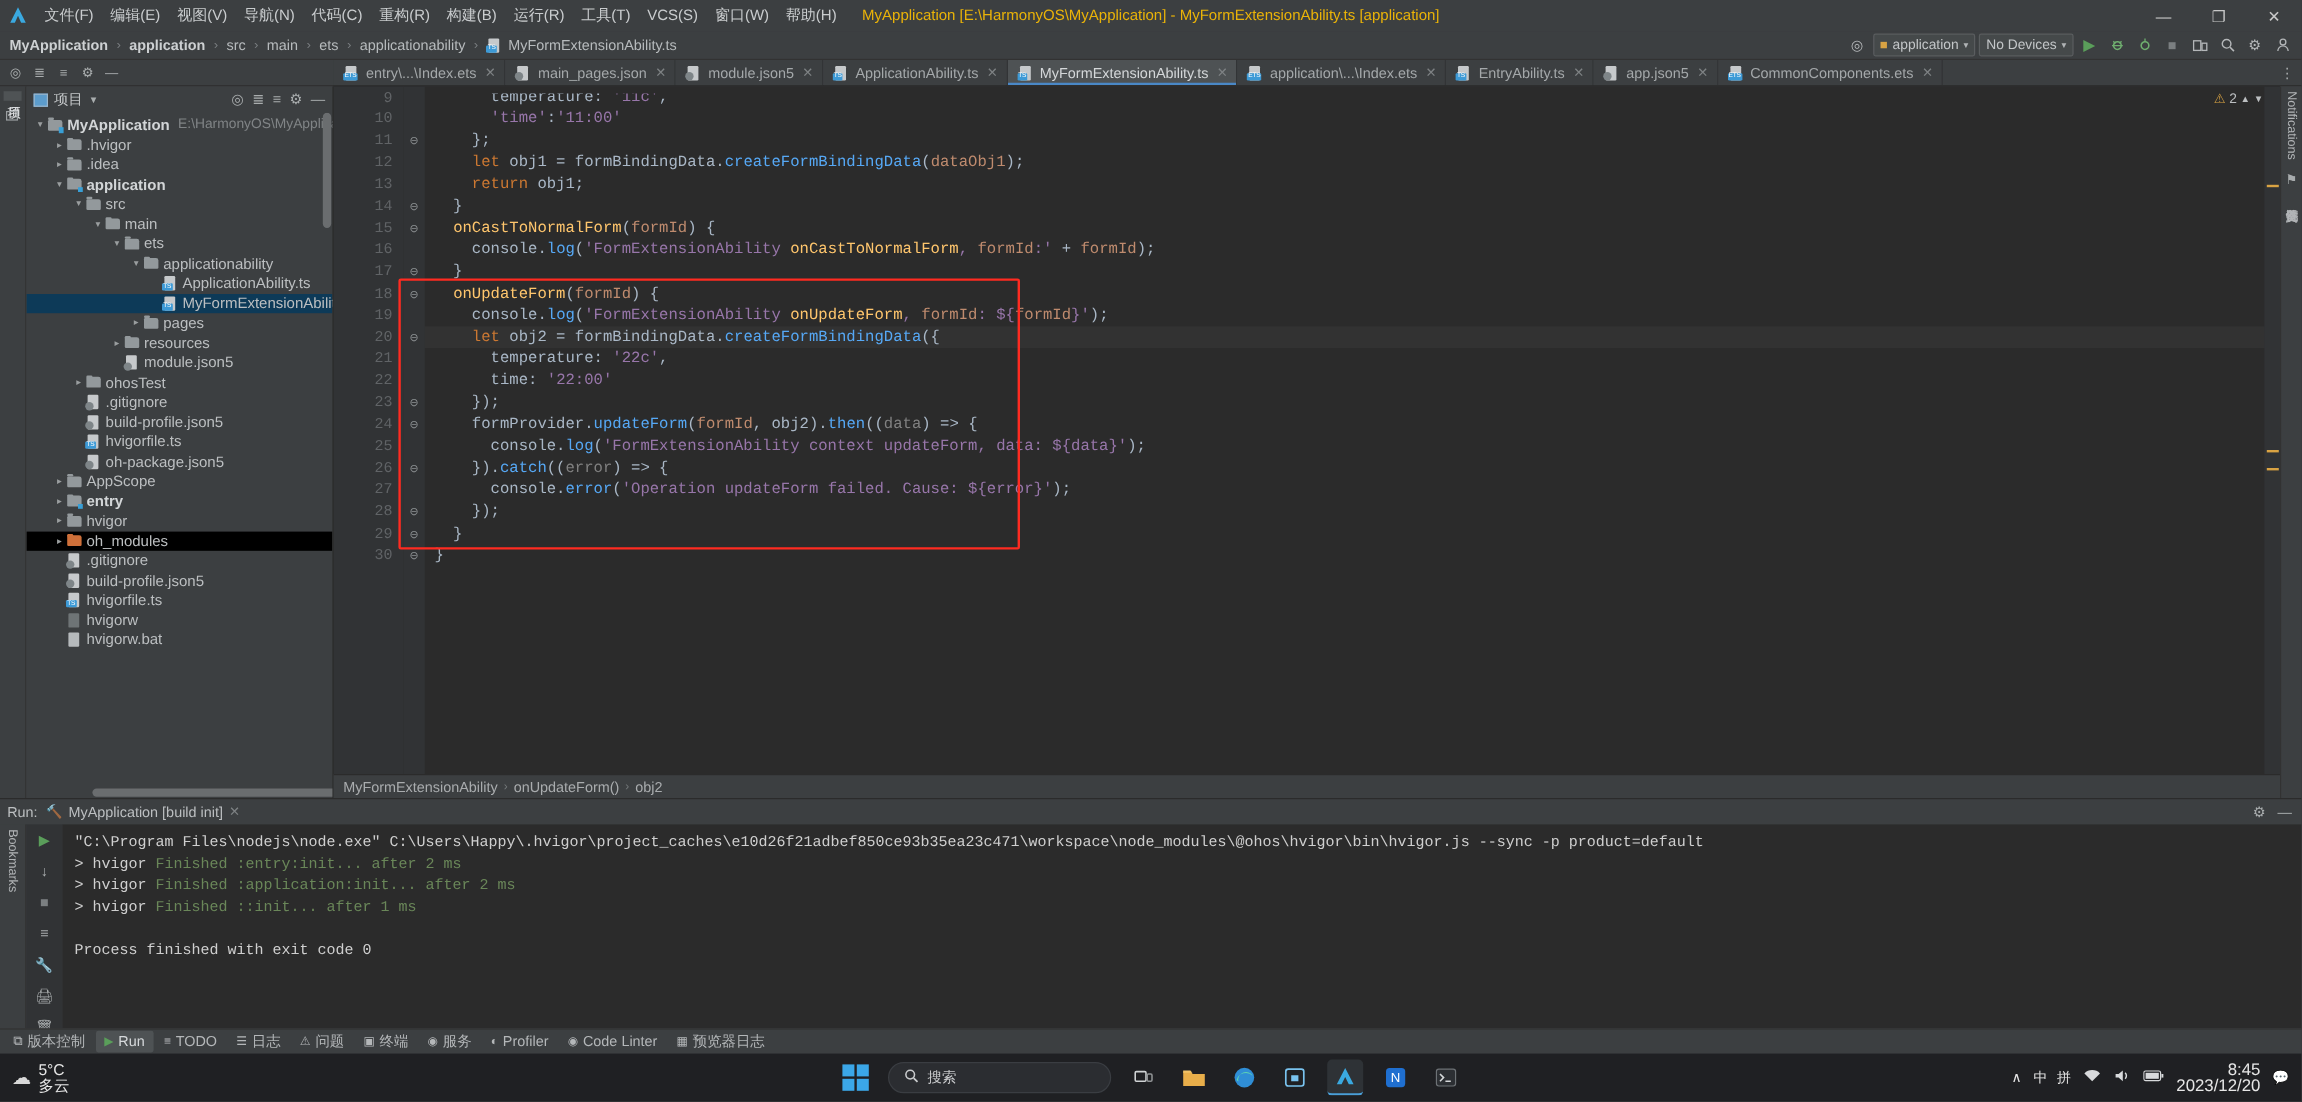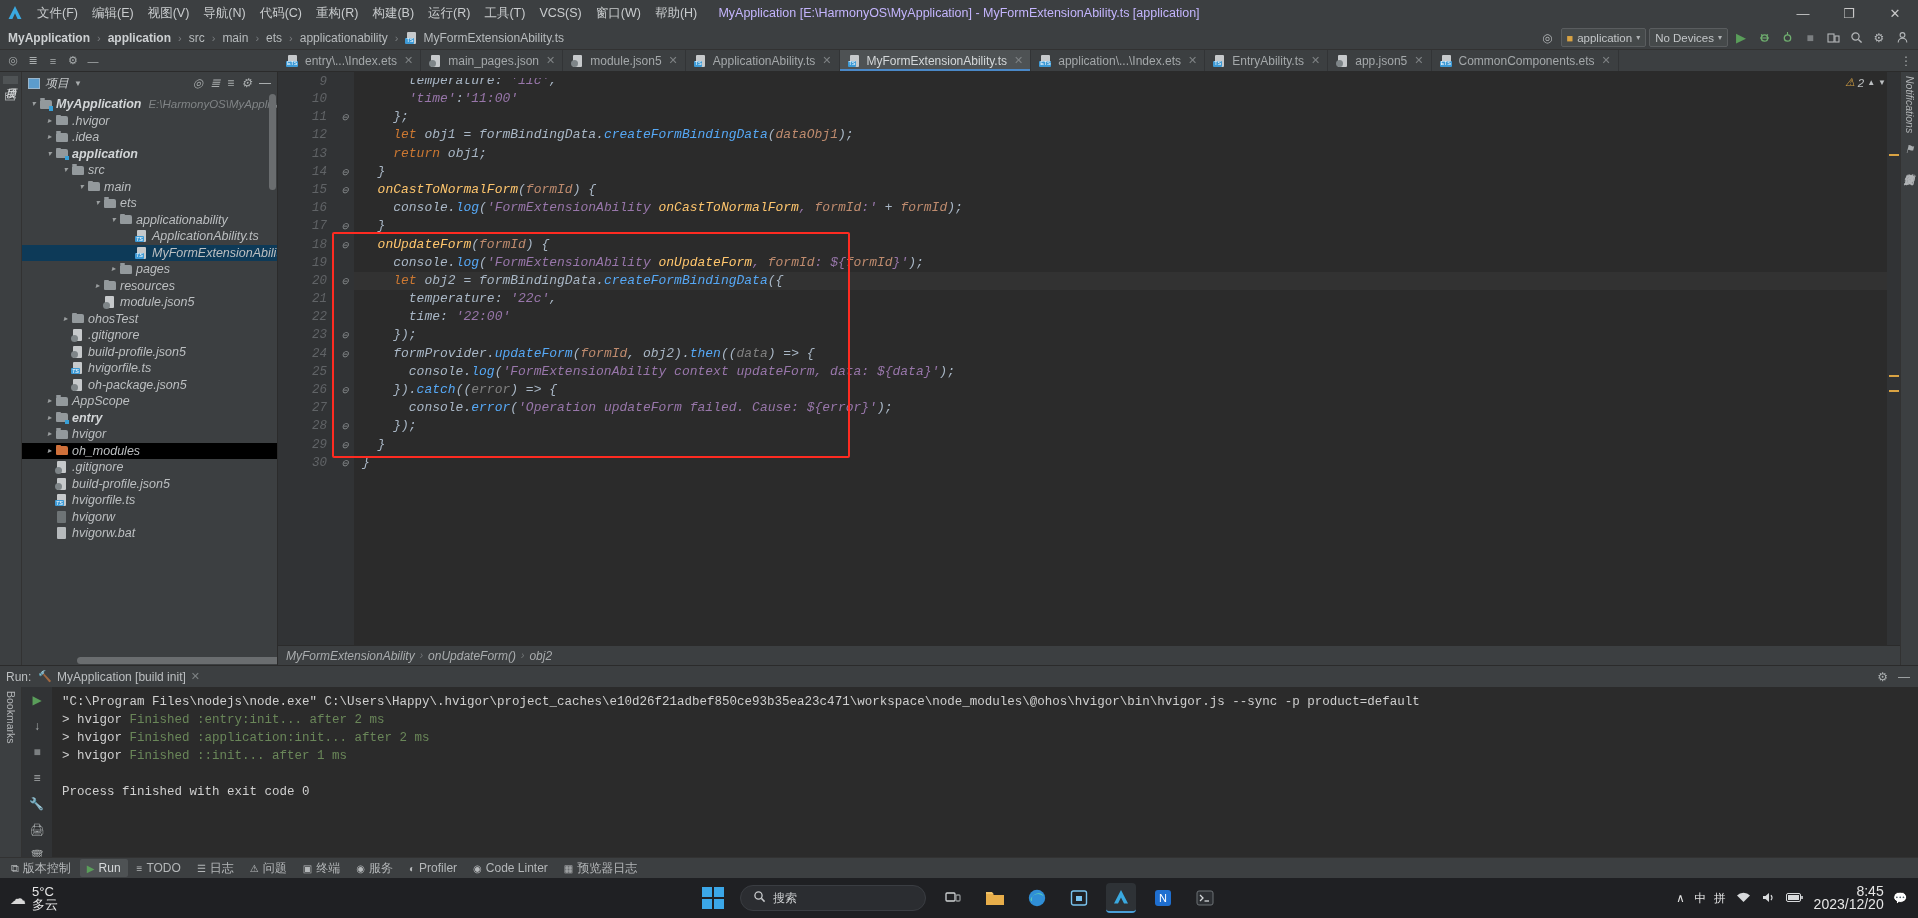--- a/index.html
+++ b/index.html
@@ -21,21 +21,21 @@
     width: 30px; height: 26px; display:flex; align-items:center; justify-content:center;
   }
   .logo-ide svg { display:block; }
   .menu { display: flex; align-items: center; height: 26px; }
   .menu-item {
     padding: 3px 7px; font-size: 12.5px; color: #c9ccce; cursor: default;
     white-space: nowrap;
   }
   .win-title {
     position: absolute; left: 0; right: 0; text-align: center;
-    font-size: 12.5px; color: #c4b5fd; pointer-events: none;
+    font-size: 12.5px; color: #eab308; pointer-events: none;
   }
   .win-ctrl { margin-left: auto; display: flex; height: 26px; z-index: 2;}
   .win-btn { width: 46px; display:flex; align-items:center; justify-content:center; color:#c8c8c8; font-size: 13px; }
 
   
   .navbar {
     height: 24px; background: #3c3f41; display:flex; align-items:center;
     font-size: 12px; color:#a7abad; flex: none; padding-left: 4px;
     border-bottom: 1px solid #323232;
   }
@@ -65,21 +65,21 @@
   .tab {
     display:flex; align-items:center; gap:5px; padding: 0 7px 0 8px;
     color:#a4a8aa; border-right:1px solid #323436; white-space:nowrap; font-size:12px;
     background:#3c3f41;
   }
   .tab.active { background:#4e5254; color:#d4d7d9; box-shadow: inset 0 -2px 0 #4a88c7; }
   .tab .x { color:#7e8284; font-size:11px; margin-left:2px; }
   .tabbar-end { margin-left:auto; display:flex; align-items:center; padding:0 6px; color:#a9adae;}
 
   
-  .main { flex:1; display:flex; min-height:0;font-style:italic; }
+  .main { flex:1; display:flex; min-height:0; }
 
   
   .rail {
     width: 22px; background:#3c3f41; flex:none; display:flex; flex-direction:column;
     align-items:center; border-right:1px solid #323232; padding-top:4px; gap: 8px;
   }
   .rail-lbl {
     writing-mode: vertical-rl; font-size:11px; color:#b4b7b9; letter-spacing:0.2px;
     padding: 4px 0;
   }

